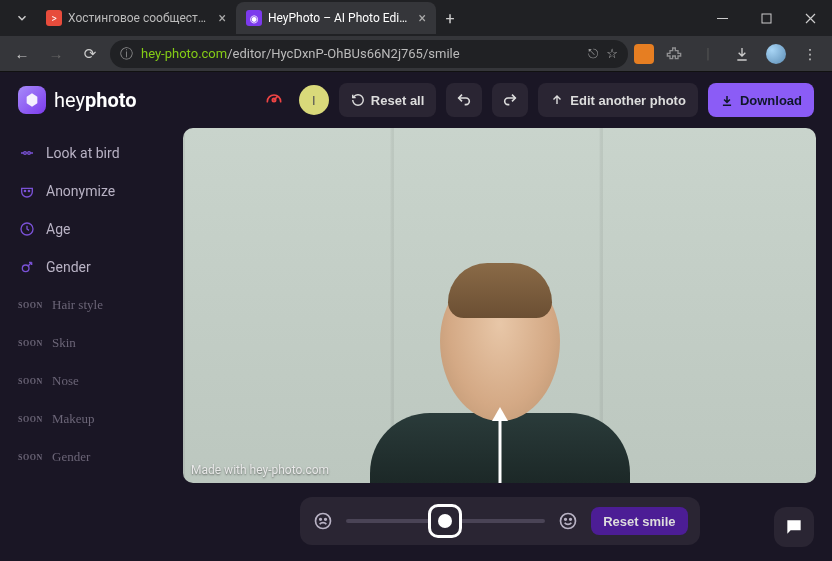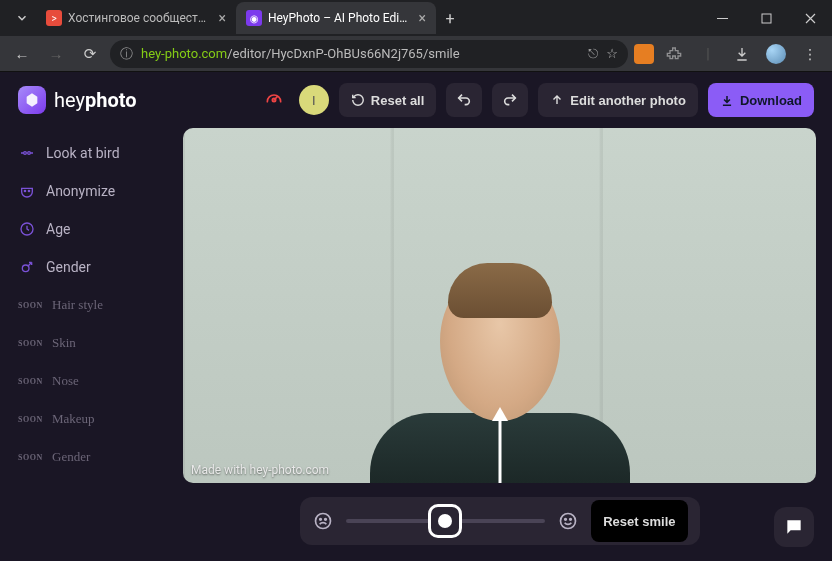--- a/index.html
+++ b/index.html
@@ -59,21 +59,21 @@
   .head { width:120px; height:150px; background: radial-gradient(ellipse at 50% 35%, #e8c7a8 0%, #d4a985 60%, #b8926f 100%); border-radius: 55px 55px 60px 60px / 70px 70px 80px 80px; margin:0 auto; position:relative; }
   .hair { position:absolute; top:-8px; left:8px; right:8px; height:55px; background: linear-gradient(180deg, #8a6a47, #6b4f33); border-radius: 50px 50px 20px 20px; }
   .shoulders { width:260px; height:70px; background: linear-gradient(180deg, #2a3b3a, #1c2827); border-radius: 60px 60px 0 0; margin-top:-8px; }
   .arrow { position:absolute; left:50%; transform:translateX(-50%); bottom:-30px; }
   
   .controls { height: 48px; background: #2a2533; border-radius: 12px; margin: 0 auto; display: flex; align-items: center; gap: 12px; padding: 0 12px; width: 400px; }
   .face { width: 22px; height: 22px; display:flex; align-items:center; justify-content:center; color:#b8b2c4; }
   .slider-track { flex: 1; height: 4px; background: #4a4456; border-radius: 2px; position: relative; }
   .slider-thumb { position: absolute; left: 50%; top: 50%; transform: translate(-50%, -50%); width: 34px; height: 34px; border-radius: 10px; border: 3px solid #fff; background: #2a2533; display: flex; align-items: center; justify-content: center; cursor: grab; }
   .slider-thumb::after { content: ""; width: 14px; height: 14px; background: #fff; border-radius: 50%; }
-  .reset-smile { background: #000000; border: none; color: #ddd; font-size: 13px; font-weight: 600; height: 42px; padding: 0 12px; border-radius: 8px; cursor: pointer; }
+  .reset-smile { background: #4c1d95; border: none; color: #ddd; font-size: 13px; font-weight: 600; height: 28px; padding: 0 12px; border-radius: 8px; cursor: pointer; }
   
   .help-bubble { position: absolute; right: 18px; bottom: 14px; width: 40px; height: 40px; border-radius: 12px; background: #2a2533; display: flex; align-items: center; justify-content: center; cursor: pointer; color:#fff; }
 </style>
 </head>
 <body>
 
 <div class="titlebar">
   <div style="width:28px; height:28px; display:flex; align-items:center; justify-content:center; color:#ccc; cursor:pointer;">
     <svg width="14" height="14" viewBox="0 0 24 24" fill="none" stroke="currentColor" stroke-width="2.5">
         <polyline points="6 9 12 15 18 9"></polyline>

